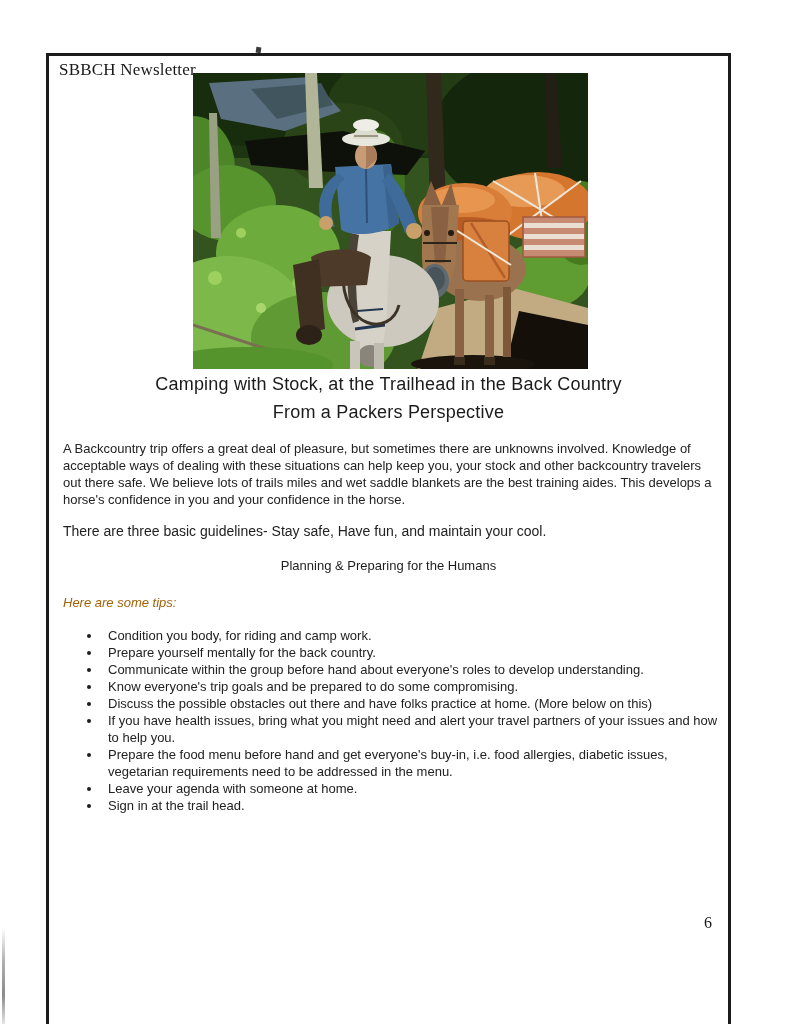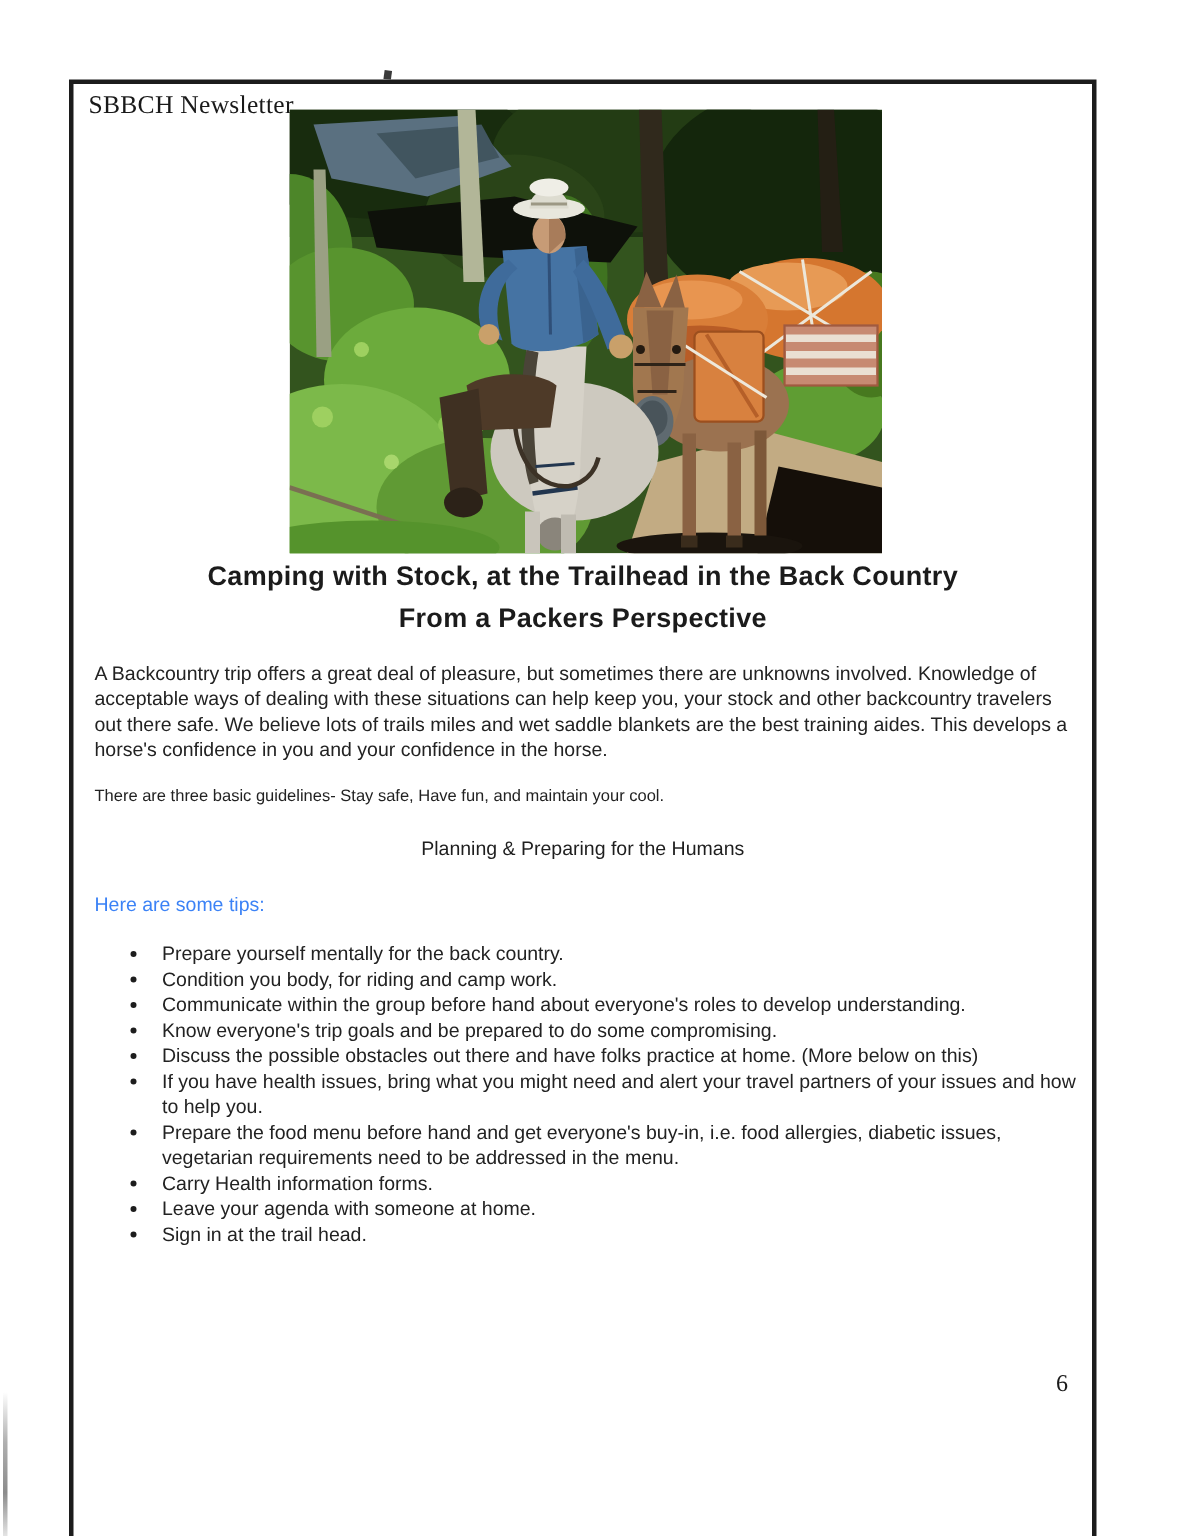--- a/index.html
+++ b/index.html
@@ -40,43 +40,43 @@
   .photo {
     position: absolute; left: 144px; top: 17px;
     width: 395px; height: 296px;
     overflow: hidden;
   }
   .photo svg { display: block; width: 100%; height: 100%; }
 
   .article-title {
     position: absolute; left: 0; top: 314px; width: 100%;
     text-align: center;
-    font-size: 18px; font-weight: 700; line-height: 28px;
+    font-size: 18px; font-weight: 400; line-height: 28px;
     color: #1b1b1b; letter-spacing: 0.2px;
   }
 
   .intro-paragraph {
     position: absolute; left: 14px; top: 384px; width: 652px;
     font-size: 13px; line-height: 17px; color: #222222;
   }
 
   .guidelines-line {
     position: absolute; left: 14px; top: 467px; width: 652px;
-    font-size: 11px; line-height: 17px; color: #222222;
+    font-size: 14px; line-height: 17px; color: #222222;
   }
 
   .section-heading {
     position: absolute; left: 0; top: 500px; width: 100%;
     text-align: center;
     font-size: 13px; font-weight: 400; line-height: 20px; color: #1e1e1e;
   }
 
   .tips-intro {
     position: absolute; left: 14px; top: 538px;
-    font-size: 13px; line-height: 17px; color: #3b82f6;
+    font-size: 13px; line-height: 17px; color: #a16207; font-style: italic;
   }
 
   .tips-list {
     position: absolute; left: 14px; top: 571px; width: 662px;
     list-style: none;
   }
   .tips-list li {
     position: relative;
     padding-left: 45px;
     font-size: 13px; line-height: 17px; color: #222222;
@@ -216,27 +216,26 @@
 
   <p class="intro-paragraph">A Backcountry trip offers a great deal of pleasure, but sometimes there are unknowns involved. Knowledge of acceptable ways of dealing with these situations can help keep you, your stock and other backcountry travelers out there safe. We believe lots of trails miles and wet saddle blankets are the best training aides. This develops a horse's confidence in you and your confidence in the horse.</p>
 
   <p class="guidelines-line">There are three basic guidelines- Stay safe, Have fun, and maintain your cool.</p>
 
   <h2 class="section-heading">Planning &amp; Preparing for the Humans</h2>
 
   <p class="tips-intro">Here are some tips:</p>
 
   <ul class="tips-list">
+    <li>Condition you body, for riding and camp work.</li>
     <li>Prepare yourself mentally for the back country.</li>
-    <li>Condition you body, for riding and camp work.</li>
     <li>Communicate within the group before hand about everyone's roles to develop understanding.</li>
     <li>Know everyone's trip goals and be prepared to do some compromising.</li>
     <li>Discuss the possible obstacles out there and have folks practice at home. (More below on this)</li>
     <li>If you have health issues, bring what you might need and alert your travel partners of your issues and how to help you.</li>
     <li>Prepare the food menu before hand and get everyone's buy-in, i.e. food allergies, diabetic issues, vegetarian requirements need to be addressed in the menu.</li>
-    <li>Carry Health information forms.</li>
     <li>Leave your agenda with someone at home.</li>
     <li>Sign in at the trail head.</li>
   </ul>
 
   <div class="page-number">6</div>
 
 </div>
 
 </body></html>

